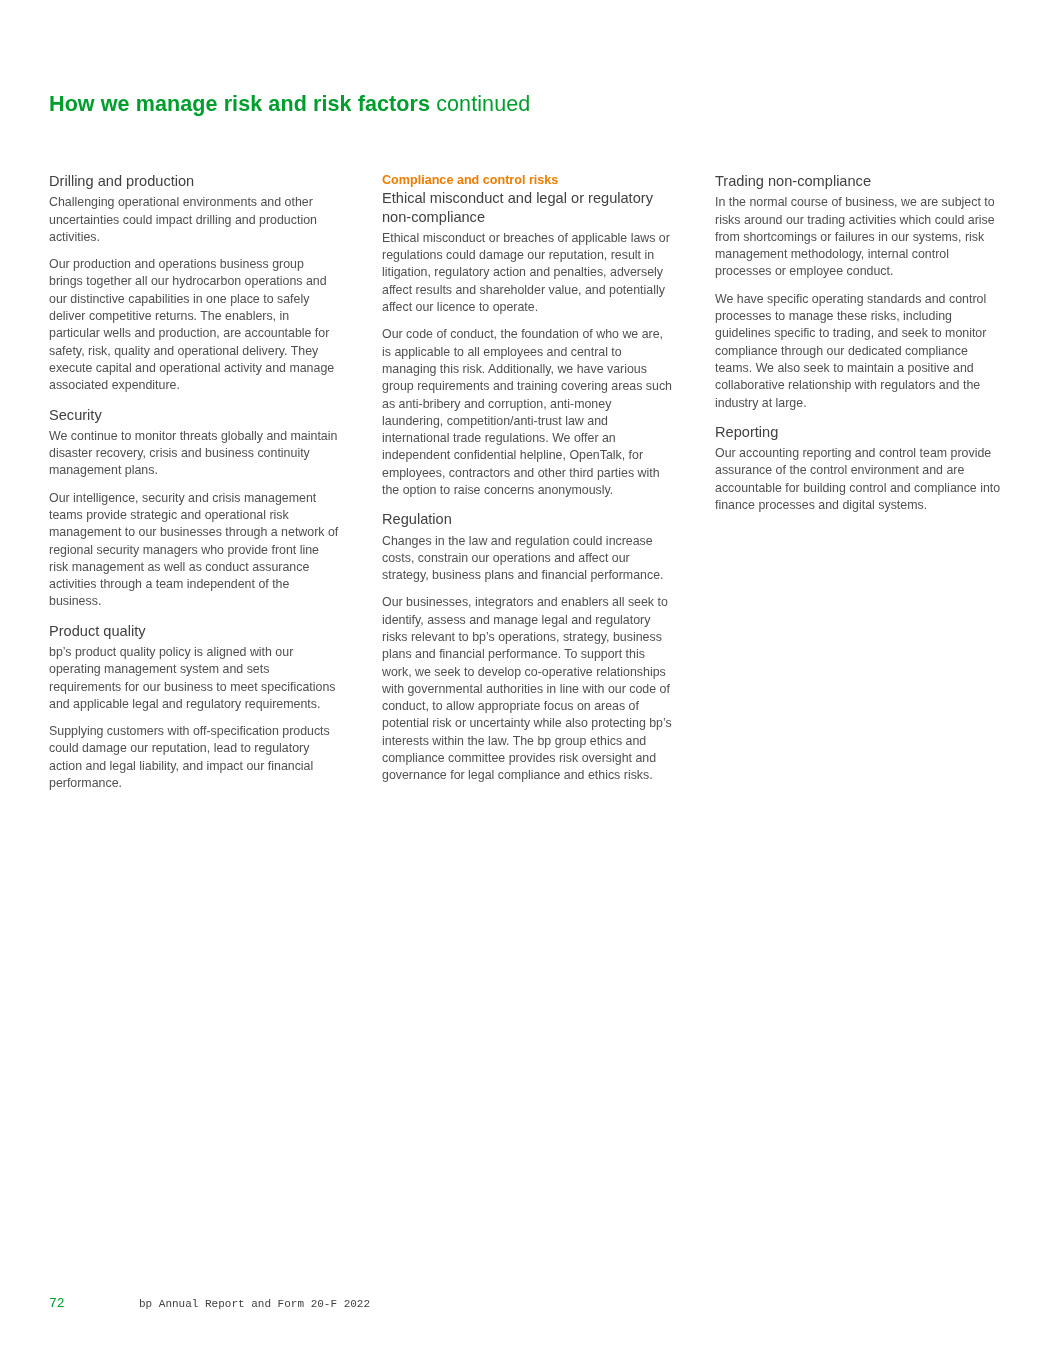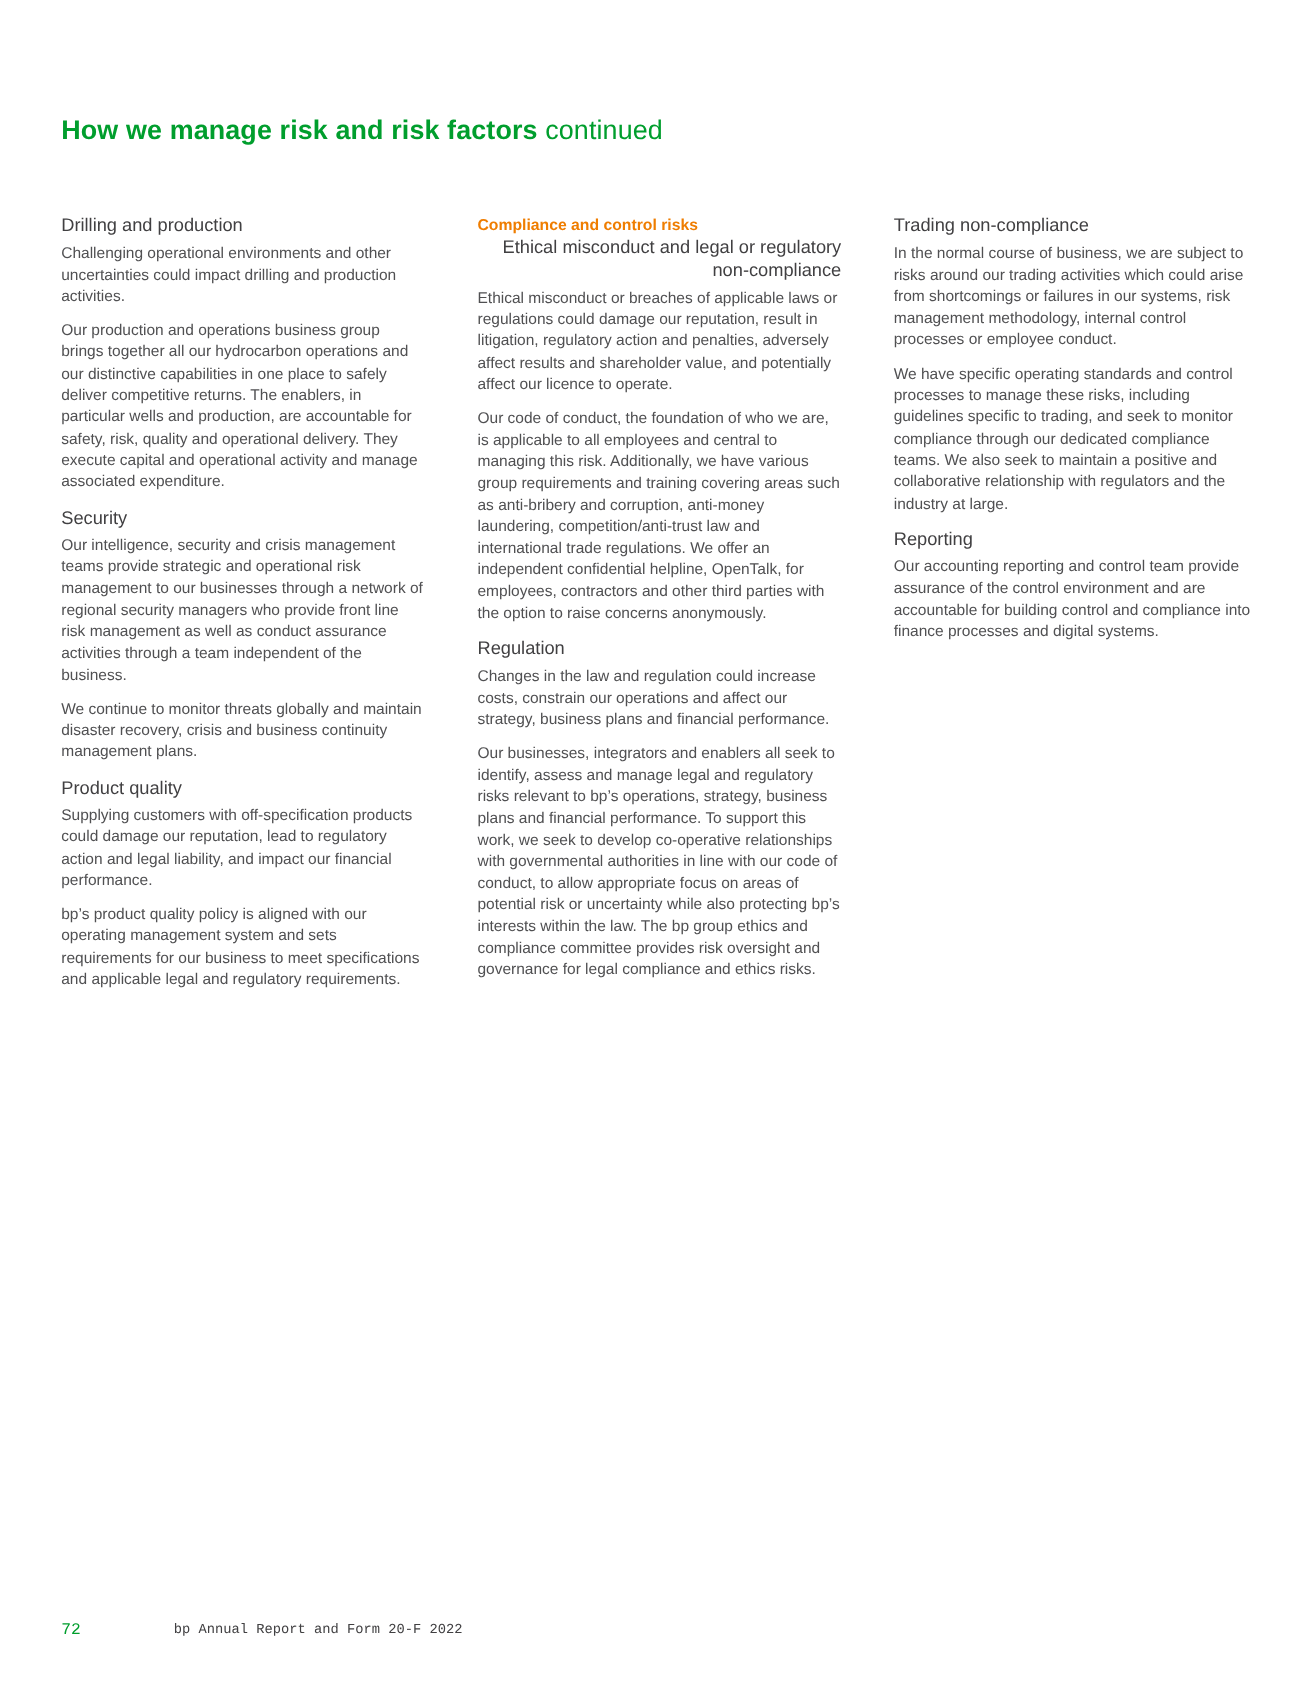--- a/index.html
+++ b/index.html
@@ -52,21 +52,20 @@
     line-height: 1.3;
     margin: 0 0 1px 0;
   }
 
   .sec-subheading {
     font-size: 14.6px;
     font-weight: 400;
     color: #414042;
     line-height: 1.25;
     margin: 0 0 4px 0;
-    text-align: right;
   }
 
   .para {
     font-size: 12.4px;
     line-height: 17.3px;
     color: var(--body_text, #505052);
     margin: 0 0 10px 0;
   }
 
   .footer {
@@ -98,25 +97,25 @@
     <span class="t-light">continued</span>
   </div>
 
   <div class="columns">
 
     <div class="col">
       <h3 class="sec-heading">Drilling and production</h3>
       <p class="para">Challenging operational environments and other uncertainties could impact drilling and production activities.</p>
       <p class="para">Our production and operations business group brings together all our hydrocarbon operations and our distinctive capabilities in one place to safely deliver competitive returns. The enablers, in particular wells and production, are accountable for safety, risk, quality and operational delivery. They execute capital and operational activity and manage associated expenditure.</p>
       <h3 class="sec-heading">Security</h3>
+      <p class="para">We continue to monitor threats globally and maintain disaster recovery, crisis and business continuity management plans.</p>
       <p class="para">Our intelligence, security and crisis management teams provide strategic and operational risk management to our businesses through a network of regional security managers who provide front line risk management as well as conduct assurance activities through a team independent of the business.</p>
-      <p class="para">We continue to monitor threats globally and maintain disaster recovery, crisis and business continuity management plans.</p>
       <h3 class="sec-heading">Product quality</h3>
+      <p class="para">bp’s product quality policy is aligned with our operating management system and sets requirements for our business to meet specifications and applicable legal and regulatory requirements.</p>
       <p class="para">Supplying customers with off-specification products could damage our reputation, lead to regulatory action and legal liability, and impact our financial performance.</p>
-      <p class="para">bp’s product quality policy is aligned with our operating management system and sets requirements for our business to meet specifications and applicable legal and regulatory requirements.</p>
     </div>
 
     <div class="col">
       <h3 class="risk-cat-heading">Compliance and control risks</h3>
       <h3 class="sec-subheading">Ethical misconduct and legal or regulatory non-compliance</h3>
       <p class="para">Ethical misconduct or breaches of applicable laws or regulations could damage our reputation, result in litigation, regulatory action and penalties, adversely affect results and shareholder value, and potentially affect our licence to operate.</p>
       <p class="para">Our code of conduct, the foundation of who we are, is applicable to all employees and central to managing this risk. Additionally, we have various group requirements and training covering areas such as anti-bribery and corruption, anti-money laundering, competition/anti-trust law and international trade regulations. We offer an independent confidential helpline, OpenTalk, for employees, contractors and other third parties with the option to raise concerns anonymously.</p>
       <h3 class="sec-heading">Regulation</h3>
       <p class="para">Changes in the law and regulation could increase costs, constrain our operations and affect our strategy, business plans and financial performance.</p>
       <p class="para">Our businesses, integrators and enablers all seek to identify, assess and manage legal and regulatory risks relevant to bp’s operations, strategy, business plans and financial performance. To support this work, we seek to develop co-operative relationships with governmental authorities in line with our code of conduct, to allow appropriate focus on areas of potential risk or uncertainty while also protecting bp’s interests within the law. The bp group ethics and compliance committee provides risk oversight and governance for legal compliance and ethics risks.</p>

